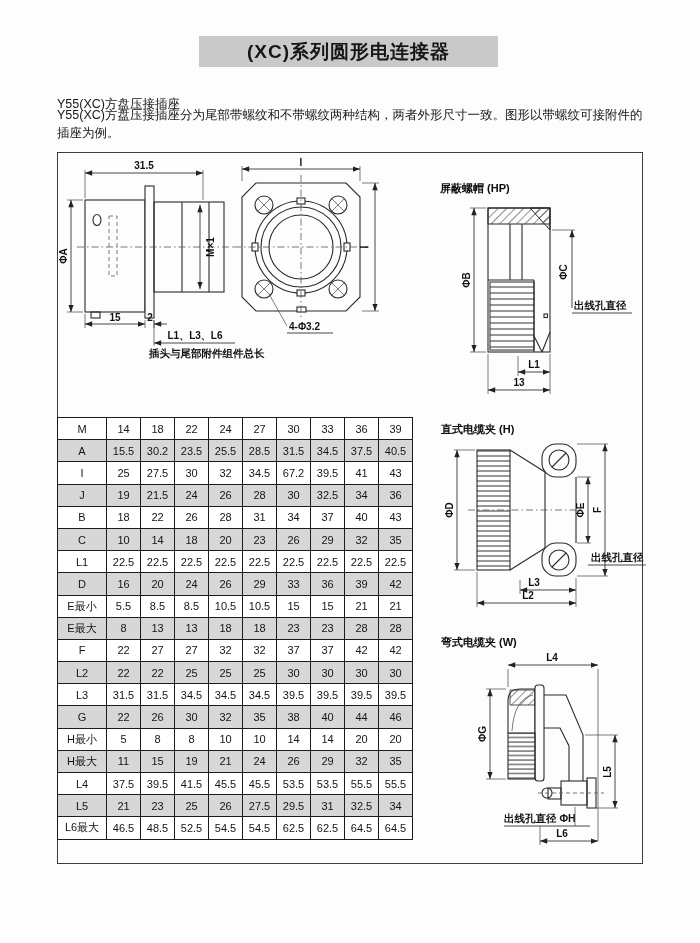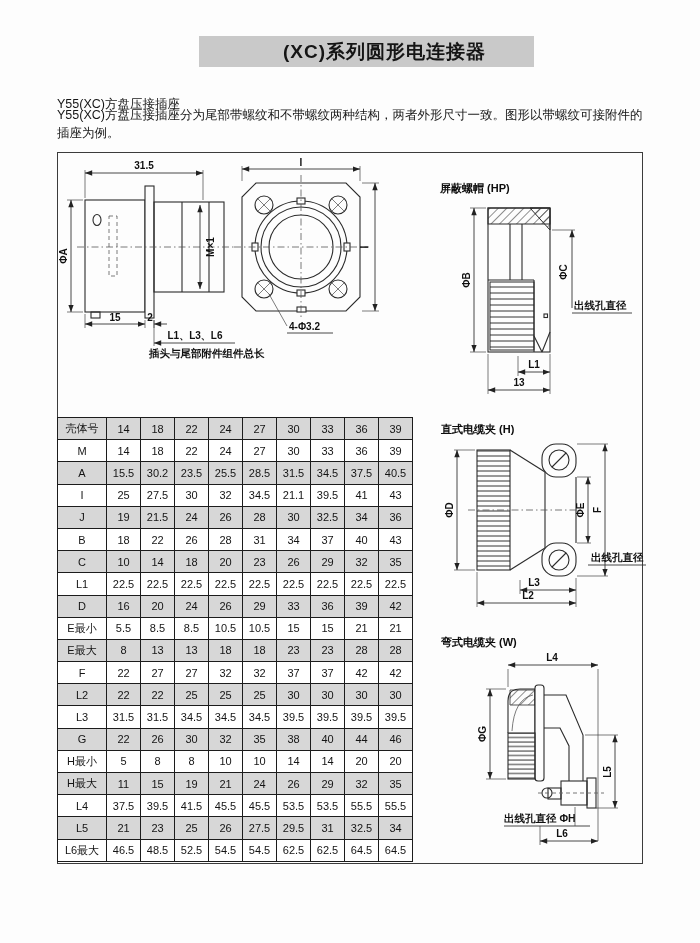--- a/index.html
+++ b/index.html
@@ -5,21 +5,21 @@
   html,body{margin:0;padding:0;background:#ffffff;}
   #page{
     position:relative;width:700px;height:943px;background:#fdfdfd;
     font-family:"Liberation Sans","DejaVu Sans",sans-serif;color:#111;
     overflow:hidden;
   }
   
   .title-bar{
     position:absolute;left:199px;top:36px;width:299px;height:31px;
     background:#c9c9c9;color:#151515;font-size:19px;font-weight:bold;
-    text-align:center;line-height:31px;letter-spacing:1px;padding-left:36px;
+    text-align:center;line-height:31px;letter-spacing:1px;
   }
   .intro-sub{position:absolute;left:57px;top:88px;font-size:12.5px;color:#161616;margin-top:8px;}
   .intro-desc{position:absolute;left:57px;top:106px;width:592px;font-size:12.5px;line-height:18px;color:#161616;}
   
   .frame{position:absolute;left:57px;top:152px;width:584px;height:710px;border:1px solid #3c3c3c;}
   
   .drw{position:absolute;}
   svg text{font-family:"Liberation Sans","DejaVu Sans",sans-serif;}
   .part{stroke:#2b2b2b;stroke-width:1.1;fill:none;}
   .partf{stroke:#2b2b2b;stroke-width:1.1;fill:#fdfdfd;}
@@ -294,32 +294,20 @@
     <line class="dim" x1="74" y1="193" x2="160" y2="193"></line>
     <line class="thin" x1="145" y1="174" x2="145" y2="193"></line>
 
     <line class="thin" x1="110" y1="193" x2="110" y2="212"></line>
     <line class="dim" x1="110" y1="208" x2="168" y2="208" marker-start="url(#aS4)" marker-end="url(#aE4)"></line>
     <text class="dt" x="132" y="204" text-anchor="middle">L6</text>
   </svg>
 
   <table class="dims">
     <tbody id="tbl-body">
-        <tr class="shaded">
-          <th class="lbl">壳体号</th>
-          <th>14</th>
-          <th>18</th>
-          <th>22</th>
-          <th>24</th>
-          <th>27</th>
-          <th>30</th>
-          <th>33</th>
-          <th>36</th>
-          <th>39</th>
-        </tr>
         <tr>
           <td class="lbl">M</td>
           <td>14</td>
           <td>18</td>
           <td>22</td>
           <td>24</td>
           <td>27</td>
           <td>30</td>
           <td>33</td>
           <td>36</td>
@@ -337,21 +325,21 @@
           <td>37.5</td>
           <td>40.5</td>
         </tr>
         <tr>
           <td class="lbl">I</td>
           <td>25</td>
           <td>27.5</td>
           <td>30</td>
           <td>32</td>
           <td>34.5</td>
-          <td>21.1</td>
+          <td>67.2</td>
           <td>39.5</td>
           <td>41</td>
           <td>43</td>
         </tr>
         <tr class="shaded">
           <td class="lbl">J</td>
           <td>19</td>
           <td>21.5</td>
           <td>24</td>
           <td>26</td>

